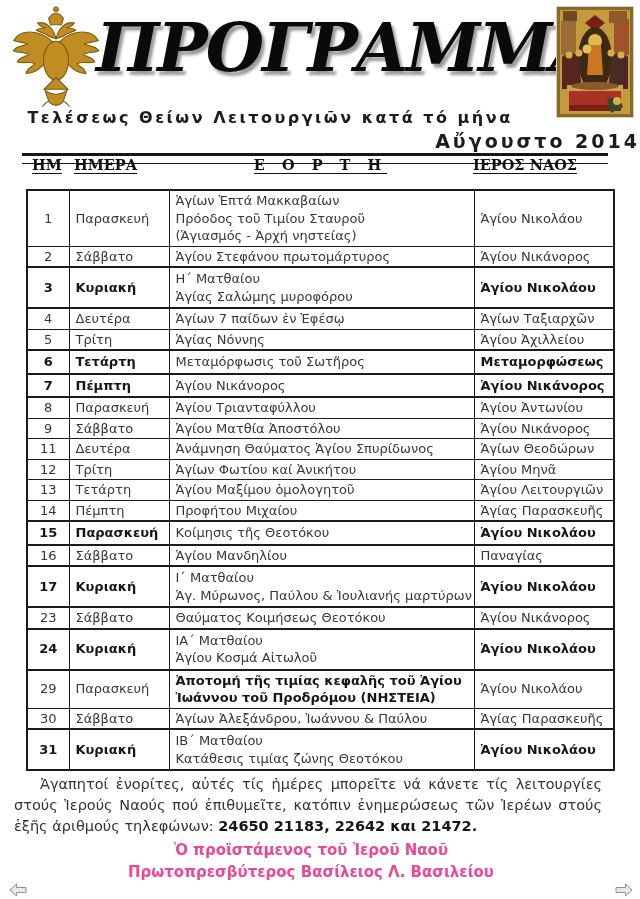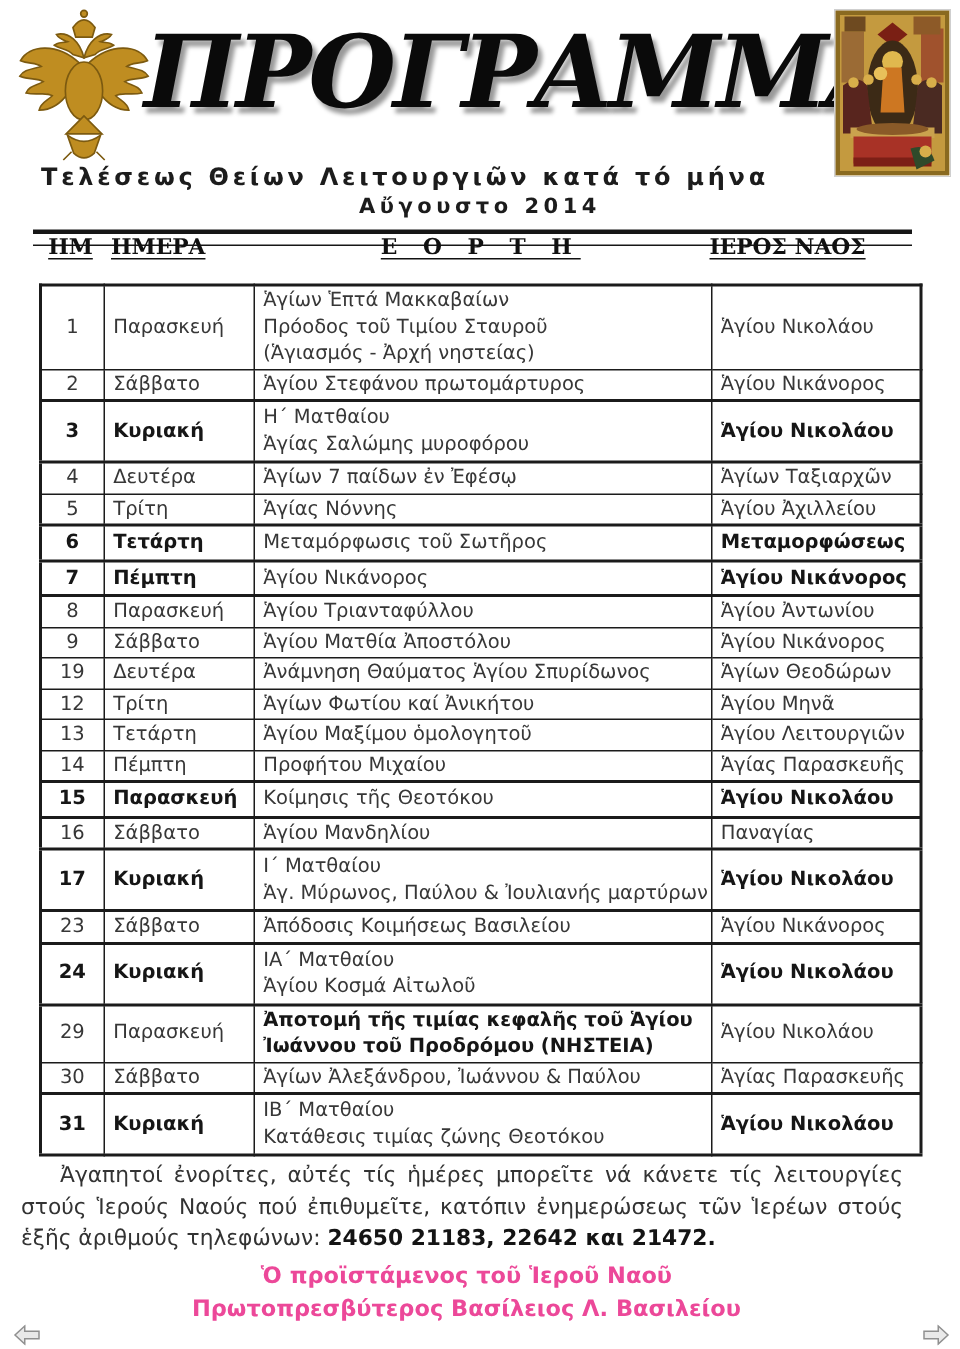--- a/index.html
+++ b/index.html
@@ -18,22 +18,22 @@
     text-align:center;color:#0a0a0a;letter-spacing:-2px;white-space:nowrap;
     text-shadow:3px 4px 3px rgba(0,0,0,0.40);
   }
   .dormition{position:absolute;right:7px;top:7px;width:76px;height:110px;
     box-shadow:0 0 0 1px #cfcfcf;}
   .sub1{
     position:absolute;top:108px;left:0;width:540px;text-align:center;
     font-weight:bold;font-size:16px;letter-spacing:2.5px;color:#1c1c1c;white-space:nowrap;
   }
   .sub2{
-    position:absolute;top:130px;left:0;width:640px;text-align:center;
-    font-weight:bold;font-size:14px;letter-spacing:3px;color:#1c1c1c;
+    position:absolute;top:130px;left:0;width:640px;text-align:right;
+    font-weight:bold;font-size:19px;letter-spacing:3px;color:#1c1c1c;
   }
   .rule{
     position:absolute;top:153px;left:22px;width:586px;height:7px;
     border-top:3.5px solid #161616;border-bottom:1.5px solid #161616;
   }
   
   .colheads{
     position:absolute;top:156px;left:26px;width:587px;display:flex;
     font-family:"DejaVu Serif","Liberation Serif",serif;font-weight:bold;
     font-size:14.5px;color:#111;
@@ -213,21 +213,21 @@
   </tr>
       <tr>
     <td class="c-num">9</td>
     <td class="c-day">Σάββατο</td>
     <td class="c-feast">
           <span class="fl">Ἁγίου Ματθία Ἀποστόλου</span>
         </td>
     <td class="c-church">Ἁγίου Νικάνορος</td>
   </tr>
       <tr>
-    <td class="c-num">19</td>
+    <td class="c-num">11</td>
     <td class="c-day">Δευτέρα</td>
     <td class="c-feast">
           <span class="fl">Ἀνάμνηση Θαύματος Ἁγίου Σπυρίδωνος</span>
         </td>
     <td class="c-church">Ἁγίων Θεοδώρων</td>
   </tr>
       <tr>
     <td class="c-num">12</td>
     <td class="c-day">Τρίτη</td>
     <td class="c-feast">
@@ -273,21 +273,21 @@
     <td class="c-feast">
           <span class="fl b">Ι΄ Ματθαίου</span>
           <span class="fl">Ἁγ. Μύρωνος, Παύλου &amp; Ἰουλιανής μαρτύρων</span>
         </td>
     <td class="c-church">Ἁγίου Νικολάου</td>
   </tr>
       <tr>
     <td class="c-num">23</td>
     <td class="c-day">Σάββατο</td>
     <td class="c-feast">
-          <span class="fl">Ἀπόδοσις Κοιμήσεως Βασιλείου</span>
+          <span class="fl">Θαύματος Κοιμήσεως Θεοτόκου</span>
         </td>
     <td class="c-church">Ἁγίου Νικάνορος</td>
   </tr>
       <tr class="hl">
     <td class="c-num">24</td>
     <td class="c-day">Κυριακή</td>
     <td class="c-feast">
           <span class="fl b">ΙΑ΄ Ματθαίου</span>
           <span class="fl b">Ἁγίου Κοσμά Αἰτωλοῦ</span>
         </td>

